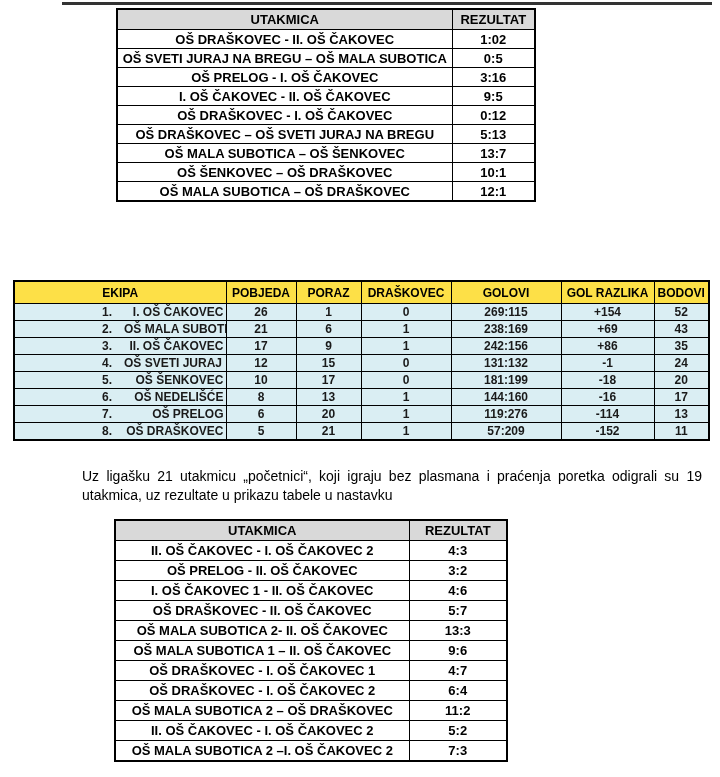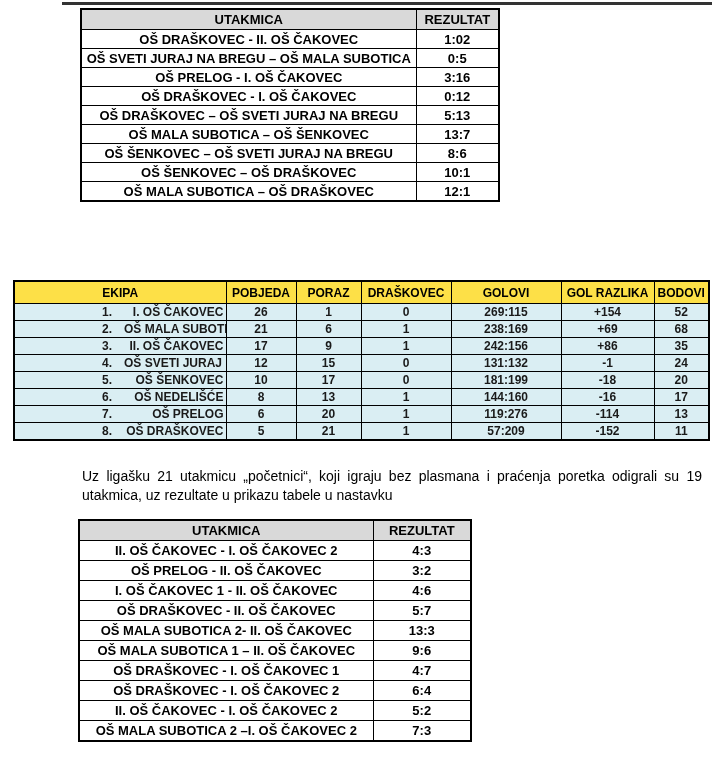--- a/index.html
+++ b/index.html
@@ -21,20 +21,21 @@
     background: #333333;
   }
 
   table { border-collapse: collapse; table-layout: fixed; }
   th, td { overflow: hidden; white-space: nowrap; }
 
   
   .results-table {
     position: absolute;
     border: 2px solid #000000;
+    margin-left: 36px;
   }
   .results-table th, .results-table td {
     border: 1px solid #000000;
     text-align: center;
     font-weight: bold;
     padding: 0 2px;
   }
   #results-1 { left: 80px; top: 8px; width: 418px; font-size: 13px; }
   #results-1 th { height: 19px; background: #D9D9D9; }
   #results-1 td { height: 18px; }
@@ -116,34 +117,34 @@
         </tr>
         <tr>
           <td>OŠ SVETI JURAJ NA BREGU – OŠ MALA SUBOTICA</td>
           <td>0:5</td>
         </tr>
         <tr>
           <td>OŠ PRELOG - I. OŠ ČAKOVEC</td>
           <td>3:16</td>
         </tr>
         <tr>
+          <td>I. OŠ ČAKOVEC - II. OŠ ČAKOVEC</td>
+          <td>9:5</td>
+        </tr>
+        <tr>
           <td>OŠ DRAŠKOVEC - I. OŠ ČAKOVEC</td>
           <td>0:12</td>
         </tr>
         <tr>
           <td>OŠ DRAŠKOVEC – OŠ SVETI JURAJ NA BREGU</td>
           <td>5:13</td>
         </tr>
         <tr>
           <td>OŠ MALA SUBOTICA – OŠ ŠENKOVEC</td>
           <td>13:7</td>
-        </tr>
-        <tr>
-          <td>OŠ ŠENKOVEC – OŠ SVETI JURAJ NA BREGU</td>
-          <td>8:6</td>
         </tr>
         <tr>
           <td>OŠ ŠENKOVEC – OŠ DRAŠKOVEC</td>
           <td>10:1</td>
         </tr>
         <tr>
           <td>OŠ MALA SUBOTICA – OŠ DRAŠKOVEC</td>
           <td>12:1</td>
         </tr>
       </tbody>
@@ -184,21 +185,21 @@
           <td>52</td>
         </tr>
         <tr>
           <td>2.</td>
           <td>OŠ MALA SUBOTICA</td>
           <td>21</td>
           <td>6</td>
           <td>1</td>
           <td>238:169</td>
           <td>+69</td>
-          <td>68</td>
+          <td>43</td>
         </tr>
         <tr>
           <td>3.</td>
           <td>II. OŠ ČAKOVEC</td>
           <td>17</td>
           <td>9</td>
           <td>1</td>
           <td>242:156</td>
           <td>+86</td>
           <td>35</td>
@@ -296,20 +297,24 @@
         </tr>
         <tr>
           <td>OŠ DRAŠKOVEC - I. OŠ ČAKOVEC 1</td>
           <td>4:7</td>
         </tr>
         <tr>
           <td>OŠ DRAŠKOVEC - I. OŠ ČAKOVEC 2</td>
           <td>6:4</td>
         </tr>
         <tr>
+          <td>OŠ MALA SUBOTICA 2 – OŠ DRAŠKOVEC</td>
+          <td>11:2</td>
+        </tr>
+        <tr>
           <td>II. OŠ ČAKOVEC - I. OŠ ČAKOVEC 2</td>
           <td>5:2</td>
         </tr>
         <tr>
           <td>OŠ MALA SUBOTICA 2 –I. OŠ ČAKOVEC 2</td>
           <td>7:3</td>
         </tr>
       </tbody>
   </table>
 

